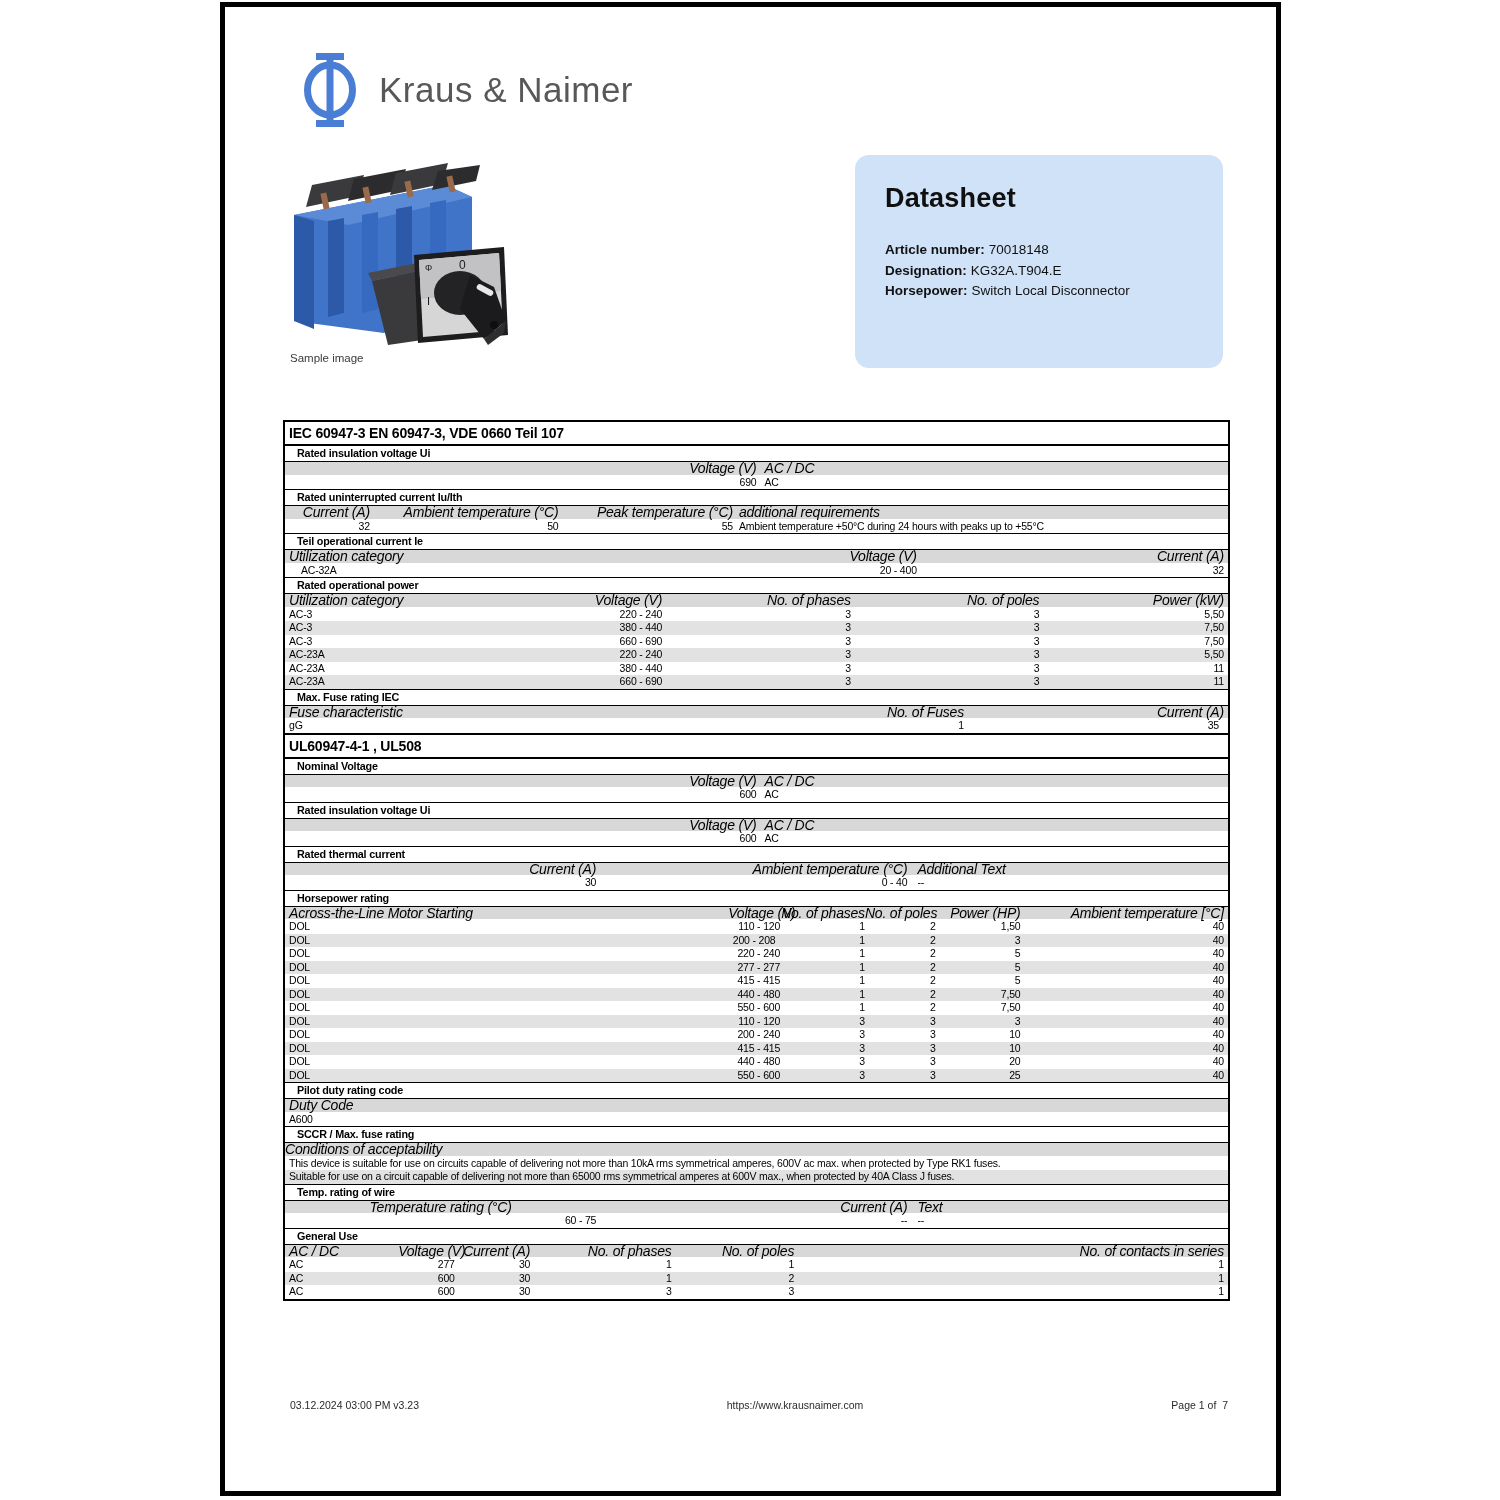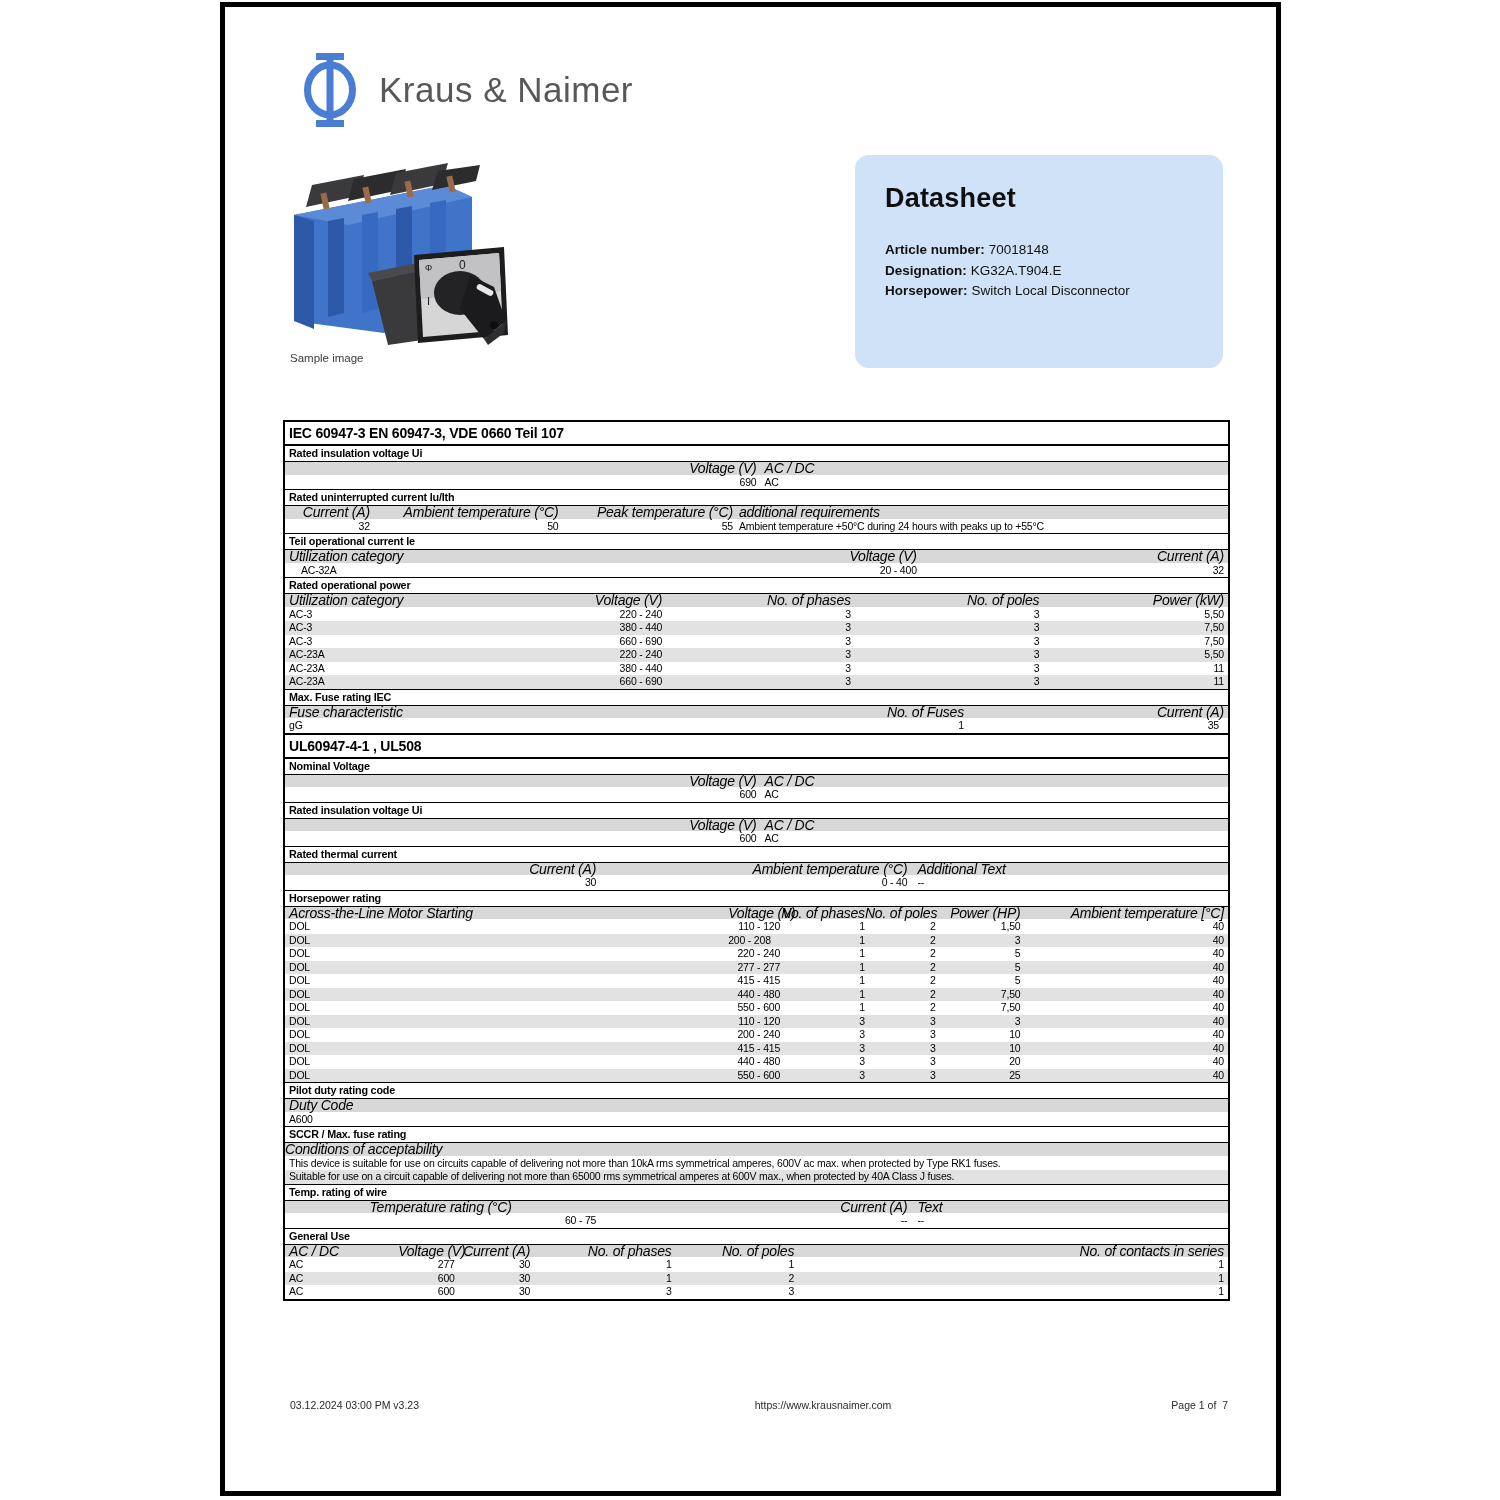--- a/index.html
+++ b/index.html
@@ -19,30 +19,30 @@
   
   .infobox{position:absolute;left:630px;top:148px;width:368px;height:213px;background:#cfe2f8;border-radius:14px;box-sizing:border-box;padding:28px 30px;}
   .infobox h1{margin:0 0 26px 0;font-size:27px;color:#101010;letter-spacing:.2px;}
   .infofield{font-size:13.5px;color:#111;line-height:20.5px;white-space:nowrap;}
   .infofield b{margin-right:4px;}
 
   
   .spec-table{position:absolute;left:58px;top:413px;width:947px;border:2px solid #000;box-sizing:border-box;background:#fff;}
   .t-group{height:22px;line-height:22px;font-weight:bold;font-size:14px;padding-left:4px;border-top:2px solid #000;border-bottom:1px solid #000;letter-spacing:-.2px;white-space:nowrap;}
   .t-group.first{border-top:none;}
-  .t-sec{height:15px;line-height:15px;font-weight:bold;font-size:10.8px;padding-left:4px;border-top:1px solid #000;border-bottom:1px solid #000;letter-spacing:-.2px;white-space:nowrap;}
+  .t-sec{height:15px;line-height:15px;font-weight:bold;font-size:10.8px;padding-left:12px;border-top:1px solid #000;border-bottom:1px solid #000;letter-spacing:-.2px;white-space:nowrap;}
   .t-hdr{display:flex;height:13.5px;line-height:13.5px;background:#d8d8d8;font-style:italic;font-size:14px;border-bottom:1px solid #fff;box-sizing:border-box;letter-spacing:-.2px;}
   .t-row{display:flex;height:13.5px;line-height:13.5px;font-size:10.5px;letter-spacing:-.2px;}
   .t-row.shade{background:#e2e2e2;}
   .cell{box-sizing:border-box;white-space:nowrap;overflow:visible;}
 
   
   .footer{position:absolute;left:0;top:1392px;width:1051px;height:16px;font-size:10.5px;color:#2a2a2a;}
   .footer .f-left{position:absolute;left:65px;top:0;}
-  .footer .f-center{position:absolute;left:598px;top:0;transform:translateX(-50%);}
+  .footer .f-center{position:absolute;left:570px;top:0;transform:translateX(-50%);}
   .footer .f-right{position:absolute;right:48px;top:0;white-space:pre;}
 </style>
 </head>
 <body>
 
 <div class="page">
   <div class="inner">
 
     <div class="logo">
       <svg width="54" height="74" viewBox="0 0 54 74">
@@ -239,21 +239,21 @@
         <div class="t-row">
           <div class="cell" style="width: 47%; text-align: left; padding-left: 4px;">DOL</div>
           <div class="cell" style="width: 5.5%; text-align: right;">110 - 120</div>
           <div class="cell" style="width: 9%; text-align: right;">1</div>
           <div class="cell" style="width: 7.5%; text-align: right;">2</div>
           <div class="cell" style="width: 9%; text-align: right;">1,50</div>
           <div class="cell" style="width: 22%; text-align: right; padding-right: 4px;">40</div>
         </div>
         <div class="t-row shade">
           <div class="cell" style="width: 47%; text-align: left; padding-left: 4px;">DOL</div>
-          <div class="cell" style="width: 5.5%; text-align: left;">200 - 208</div>
+          <div class="cell" style="width: 5.5%; text-align: center;">200 - 208</div>
           <div class="cell" style="width: 9%; text-align: right;">1</div>
           <div class="cell" style="width: 7.5%; text-align: right;">2</div>
           <div class="cell" style="width: 9%; text-align: right;">3</div>
           <div class="cell" style="width: 22%; text-align: right; padding-right: 4px;">40</div>
         </div>
         <div class="t-row">
           <div class="cell" style="width: 47%; text-align: left; padding-left: 4px;">DOL</div>
           <div class="cell" style="width: 5.5%; text-align: right;">220 - 240</div>
           <div class="cell" style="width: 9%; text-align: right;">1</div>
           <div class="cell" style="width: 7.5%; text-align: right;">2</div>

